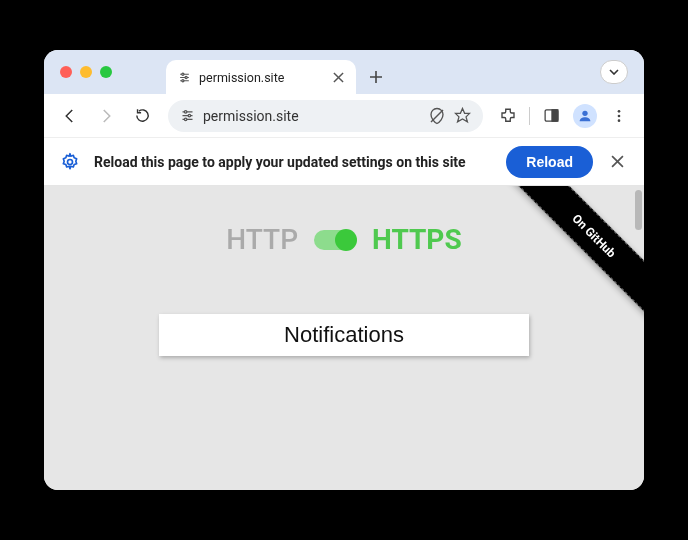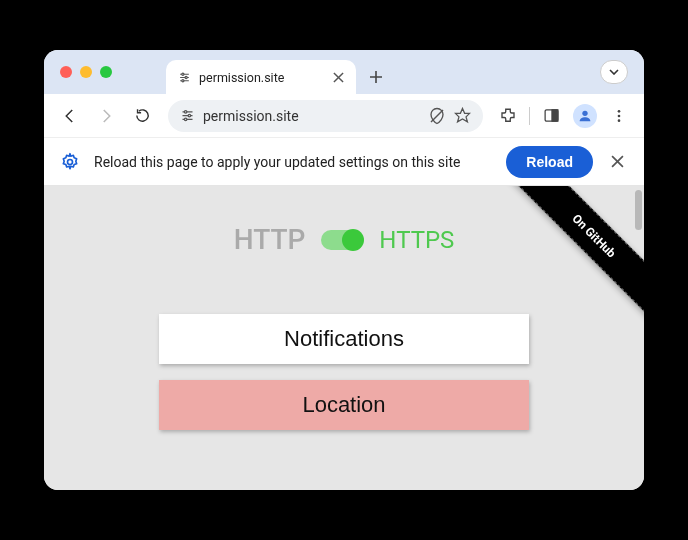--- a/index.html
+++ b/index.html
@@ -122,21 +122,21 @@
     .infobar {
       height: 48px;
       background: #fff;
       border-bottom: 1px solid #e5e5e5;
       display: flex;
       align-items: center;
       padding: 0 16px;
       gap: 14px;
     }
     .infobar-icon { color: #1a73e8; }
-    .infobar-text { flex: 1; font-size: 14px; color: #222; }
+    .infobar-text { flex: 1; font-size: 14px; color: #222; font-weight: bold; }
     .reload-btn {
       background: #1a5fd6;
       color: #fff;
       border: none;
       border-radius: 18px;
       padding: 8px 20px;
       font-size: 14px;
       font-weight: 700;
       cursor: pointer;
     }
@@ -173,21 +173,21 @@
       box-shadow: 0 2px 6px rgba(0,0,0,0.3);
     }
     .proto-row {
       display: flex;
       align-items: center;
       justify-content: center;
       gap: 16px;
       margin-top: 37px;
     }
     .proto-label-off { color: #aaa; font-size: 28px; font-weight: 500; }
-    .proto-label-on { color: #4fc94f; font-size: 24px; font-weight: 400; }
+    .proto-label-on { color: #4fc94f; font-size: 28px; font-weight: 700; }
     .toggle {
       width: 42px; height: 20px;
       background: #8ddc8d;
       border-radius: 10px;
       position: relative;
     }
     .toggle-knob {
       width: 22px; height: 22px;
       background: #3bc93b;
       border-radius: 50%;
@@ -197,21 +197,21 @@
     }
     .perm-buttons {
       margin-top: 58px;
       display: flex;
       flex-direction: column;
       align-items: center;
       gap: 16px;
     }
     .perm-btn {
       width: 370px;
-      height: 50px;
+      height: 42px;
       border: none;
       font-size: 22px;
       color: #111;
       box-shadow: 1px 2px 4px rgba(0,0,0,0.25);
       cursor: pointer;
     }
     .perm-btn.white { background: #fff; }
     .perm-btn.denied { background: #eeaaa7; }
     svg { display: block; }
   </style>
@@ -353,17 +353,16 @@
     <div class="proto-row">
       <span class="proto-label-off">HTTP</span>
       <div class="toggle">
         <div class="toggle-knob"></div>
       </div>
       <span class="proto-label-on">HTTPS</span>
     </div>
 
     <div class="perm-buttons">
       <button class="perm-btn white">Notifications</button>
-      <button class="perm-btn denied">Location</button>
     </div>
   </div>
 
 </div>
 
 </body></html>

